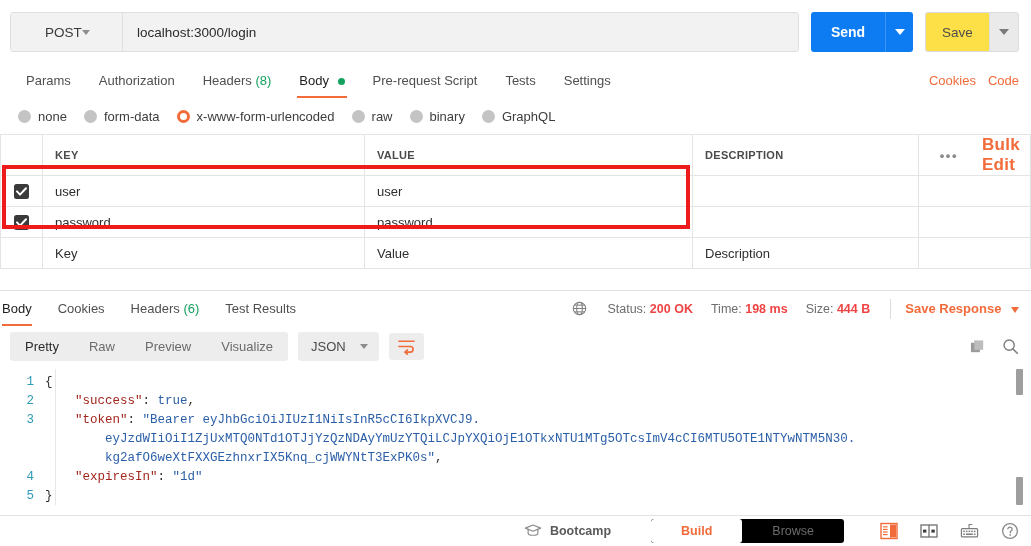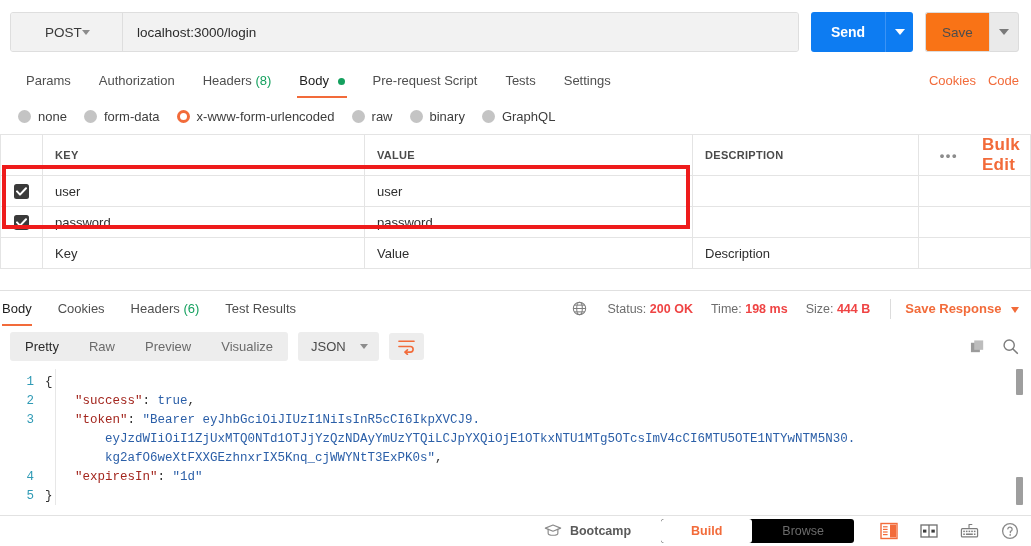--- a/index.html
+++ b/index.html
@@ -53,21 +53,21 @@
     background: #0d7cf2; border: none; border-left: 1px solid #3b93f5;
     height: 40px; width: 28px; cursor: pointer; border-radius: 0 3px 3px 0;
     display: flex; align-items: center; justify-content: center;
   }
   .caret-white {
     width: 0; height: 0; border-left: 5px solid transparent;
     border-right: 5px solid transparent; border-top: 6px solid #fff;
   }
   .save-group { display: flex; margin-left: 12px; }
   .save-btn {
-    background: #f97316; color: #4d4d4d; border: 1px solid #dcdcdc;
+    background: #fde047; color: #4d4d4d; border: 1px solid #dcdcdc;
     border-right: none; height: 40px; width: 64px; font-size: 13.5px;
     cursor: pointer; border-radius: 3px 0 0 3px;
     font-family: "Liberation Sans", sans-serif;
   }
   .save-caret-btn {
     background: #eaeaea; border: 1px solid #dcdcdc; height: 40px; width: 30px;
     cursor: pointer; border-radius: 0 3px 3px 0;
     display: flex; align-items: center; justify-content: center;
   }
   .caret-gray {
@@ -240,21 +240,21 @@
   .vscroll .track { position: absolute; inset: 0; }
   .vscroll .thumb {
     position: absolute; left: 0; width: 7px; background: #9e9e9e; border-radius: 1px;
   }
 
   
   .footer {
     position: absolute; left: 0; right: 0; bottom: 0; height: 31px;
     border-top: 1px solid #e2e2e2; background: #fff;
     display: flex; align-items: center; justify-content: flex-end;
-    padding-right: 12px; gap: 4px; font-size: 12.5px; color: #5a5a5a;
+    padding-right: 12px; gap: 14px; font-size: 12.5px; color: #5a5a5a;
   }
   .bootcamp { display: flex; align-items: center; gap: 8px; cursor: pointer; margin-right: 26px; }
   .bootcamp-label { font-weight: bold; color: #5a5a5a; }
   .bb-seg {
     display: flex; background: #000000; border-radius: 3px; overflow: hidden;
     margin-right: 22px;
   }
   .bb-btn { padding: 5px 30px; font-size: 12.5px; color: #6b6b6b; cursor: pointer; }
   .bb-btn.active { background: #fff; color: #f26b3a; font-weight: bold; border-radius: 3px; }
   .foot-icons { display: flex; align-items: center; gap: 22px; }

